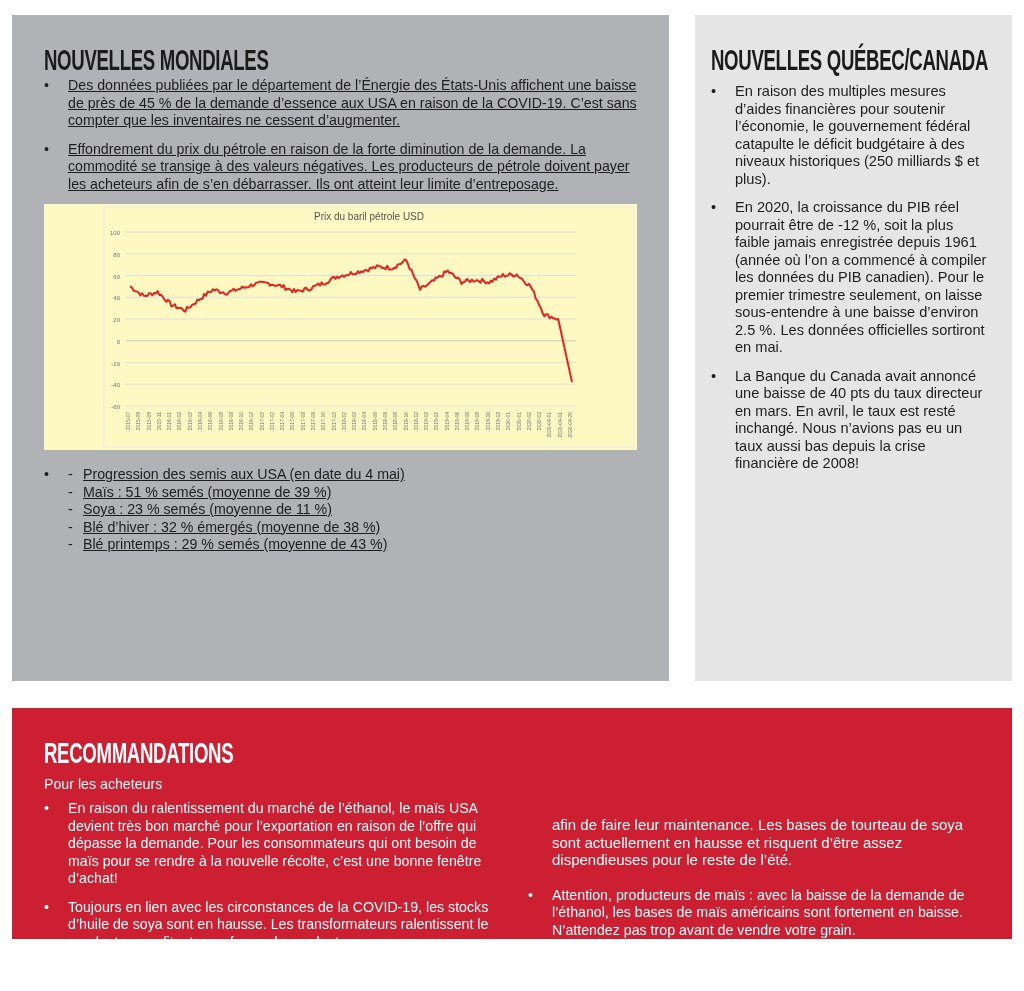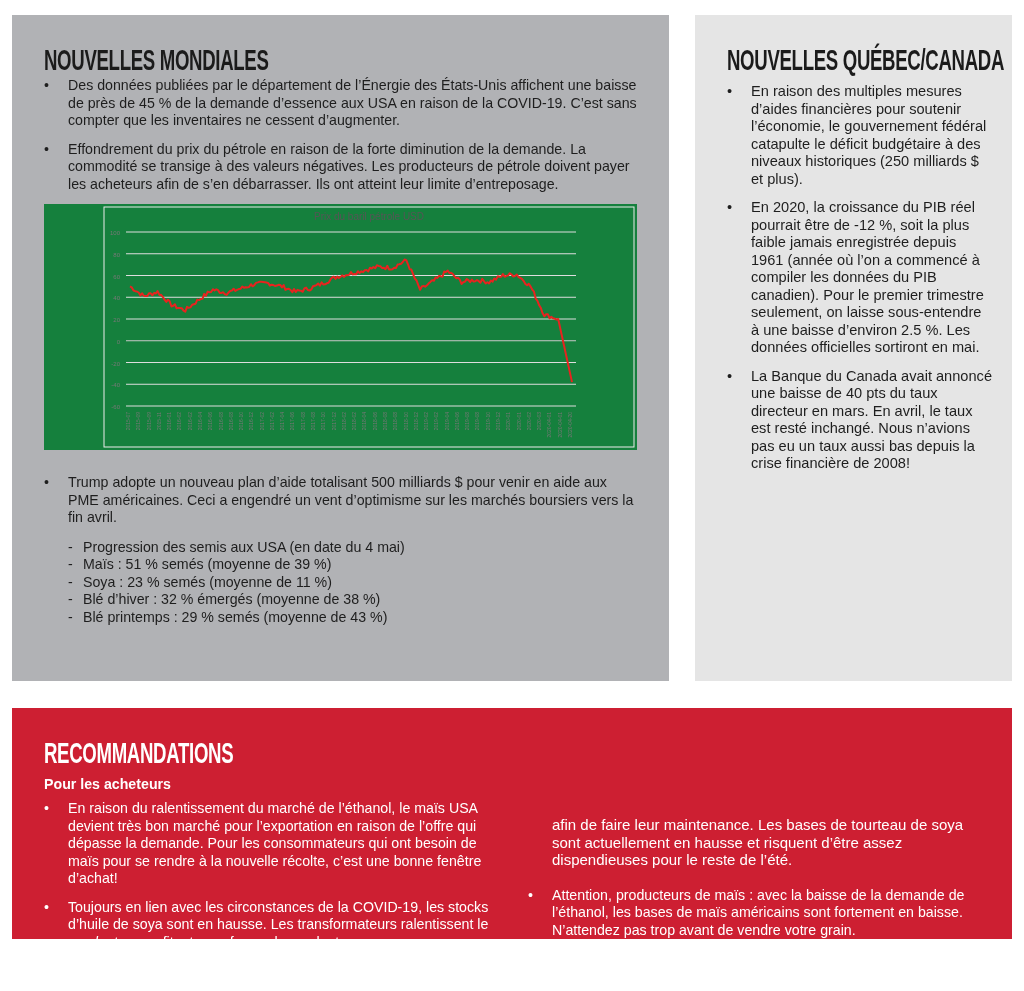--- a/index.html
+++ b/index.html
@@ -1,46 +1,46 @@
 <!DOCTYPE html>
 <html><head>
 <meta charset="utf-8">
 <style>
   html, body { margin: 0; padding: 0; background: #ffffff; }
   body { width: 1024px; height: 991px; position: relative; overflow: hidden;
          font-family: "Liberation Sans", "DejaVu Sans", sans-serif; color: #1e1e1e; }
 
   .panel { position: absolute; box-sizing: border-box; }
-  .panel-world { left: 12px; top: 15px; width: 657px; height: 666px; background: #b1b2b5; padding: 28px 32px 0 32px; }
-  .panel-qc { left: 695px; top: 15px; width: 317px; height: 666px; background: #e5e5e5; padding: 28px 20px 0 32px; }
+  .panel-world { left: 12px; top: 15px; width: 657px; height: 666px; background: #b1b2b5; padding: 28px 32px 0 32px; text-decoration: underline; }
+  .panel-qc { left: 695px; top: 15px; width: 317px; height: 666px; background: #e5e5e5; padding: 28px 20px 0 16px; }
   .panel-reco { left: 12px; top: 708px; width: 1000px; height: 231px; background: #cd1f32; padding: 28px 32px 0 32px; color: #ffffff; }
 
   .heading { margin: 0; font-weight: bold; font-size: 30px; line-height: 34px; letter-spacing: -0.5px;
              text-transform: uppercase; display: inline-block; transform-origin: left center;
              transform: scaleX(0.62); white-space: nowrap; color: #1b1b1b;
              font-family: "Liberation Sans", sans-serif; }
   .panel-reco .heading { color: #ffffff; }
 
   ul.bullets { list-style: none; margin: 0; padding: 0; }
   ul.bullets > li { position: relative; padding-left: 24px; font-size: 14.2px; line-height: 17.5px; margin-bottom: 11px; }
   ul.bullets > li > .dot { position: absolute; left: 0; top: 0; }
   .panel-qc ul.bullets > li { font-size: 14.6px; line-height: 17.5px; }
 
   .world-list { margin-top: 4px; }
-  .chart-wrap { position: relative; width: 593px; height: 246px; background: #15803d; margin: 6px 0 24px 0; left: 0px; }
+  .chart-wrap { position: relative; width: 593px; height: 246px; background: #fef9c3; margin: 6px 0 16px 0; left: 0px; }
   .chart-wrap svg { position: absolute; left: 0; top: 0; }
 
   ul.dashes { list-style: none; margin: 12px 0 0 0; padding: 0; }
   ul.dashes > li { position: relative; padding-left: 15px; font-size: 14.2px; line-height: 17.5px; }
   ul.dashes > li > .dash { position: absolute; left: 0; top: 0; }
 
   .reco-cols { display: flex; gap: 34px; margin-top: 6px; }
   .reco-col { width: 450px; }
   .reco-col ul.bullets > li { font-size: 14.2px; line-height: 17.5px; color: #ffffff; }
-  .sub { font-weight: bold; font-size: 14.2px; margin: 0 0 8px 0; }
+  .sub { font-weight: normal; font-size: 14.2px; margin: 0 0 8px 0; }
   .cont { font-size: 15px; line-height: 17.5px; padding-left: 24px; margin: 0 0 18px 0; }
   .reco-col.right { padding-top: 40px; margin-left: 0px; }
 </style>
 </head>
 <body>
 
 <div class="panel panel-world">
   <h2 class="heading">Nouvelles mondiales</h2>
   <ul class="bullets world-list">
     <li><span class="dot">•</span><span>Des données publiées par le département de l’Énergie des États-Unis affichent une baisse de près de 45 % de la demande d’essence aux USA en raison de la COVID-19. C’est sans compter que les inventaires ne cessent d’augmenter.</span></li>
@@ -117,21 +117,21 @@
           <text x="497.16279069767444" y="208" font-size="5" fill="#777" font-family="Liberation Sans, sans-serif" transform="rotate(-90 497.16279069767444 208)" text-anchor="end">2020-03</text>
           <text x="507.4418604651163" y="208" font-size="5" fill="#777" font-family="Liberation Sans, sans-serif" transform="rotate(-90 507.4418604651163 208)" text-anchor="end">2020-04-01</text>
           <text x="517.7209302325582" y="208" font-size="5" fill="#777" font-family="Liberation Sans, sans-serif" transform="rotate(-90 517.7209302325582 208)" text-anchor="end">2020-04-01</text>
           <text x="528" y="208" font-size="5" fill="#777" font-family="Liberation Sans, sans-serif" transform="rotate(-90 528 208)" text-anchor="end">2020-04-20</text>
         </g>
       <polyline id="line" fill="none" stroke="#e8231f" stroke-width="2" stroke-linejoin="round" points="86.0,82.4 87.7,83.3 89.5,86.5 91.2,87.2 92.9,87.5 94.6,88.5 96.4,91.5 98.1,89.3 99.8,91.8 101.5,92.0 103.3,92.0 105.0,89.3 106.7,89.3 108.4,91.3 110.2,88.9 111.9,89.5 113.6,87.1 115.4,90.9 117.1,90.8 118.8,92.8 120.5,95.7 122.3,97.9 124.0,95.7 125.7,97.2 127.4,102.5 129.2,101.8 130.9,100.2 132.6,104.3 134.3,103.9 136.1,104.0 137.8,104.2 139.5,106.6 141.3,107.7 143.0,102.8 144.7,103.8 146.4,103.4 148.2,100.7 149.9,100.2 151.6,99.7 153.3,95.6 155.1,96.1 156.8,94.9 158.5,94.8 160.2,89.9 162.0,91.7 163.7,87.6 165.4,88.2 167.1,88.0 168.9,85.2 170.6,86.5 172.3,85.3 174.1,86.2 175.8,88.9 177.5,88.9 179.2,88.3 181.0,90.3 182.7,90.9 184.4,88.7 186.1,87.0 187.9,86.6 189.6,84.7 191.3,86.9 193.0,85.9 194.8,85.1 196.5,84.8 198.2,82.5 200.0,83.7 201.7,83.2 203.4,83.4 205.1,83.0 206.9,80.2 208.6,82.3 210.3,81.2 212.0,78.9 213.8,78.4 215.5,77.8 217.2,77.8 218.9,78.0 220.7,78.3 222.4,78.6 224.1,78.9 225.9,81.6 227.6,80.7 229.3,81.0 231.0,82.0 232.8,81.6 234.5,80.8 236.2,80.9 237.9,83.4 239.7,81.1 241.4,85.9 243.1,85.0 244.8,84.7 246.6,86.0 248.3,88.2 250.0,85.0 251.8,88.0 253.5,85.8 255.2,86.6 256.9,86.7 258.7,87.8 260.4,84.5 262.1,83.6 263.8,86.0 265.6,86.6 267.3,85.4 269.0,82.3 270.7,81.7 272.5,81.1 274.2,79.5 275.9,81.6 277.6,78.4 279.4,80.6 281.1,80.3 282.8,79.3 284.6,78.7 286.3,75.7 288.0,73.6 289.7,72.7 291.5,74.9 293.2,72.6 294.9,74.1 296.6,72.7 298.4,71.4 300.1,72.9 301.8,71.2 303.5,71.3 305.3,70.6 307.0,68.1 308.7,70.5 310.5,70.0 312.2,70.3 313.9,67.2 315.6,69.1 317.4,67.3 319.1,68.2 320.8,66.2 322.5,66.0 324.3,67.4 326.0,63.7 327.7,64.6 329.4,63.0 331.2,64.3 332.9,61.3 334.6,61.9 336.4,62.3 338.1,64.1 339.8,63.8 341.5,65.2 343.3,61.8 345.0,65.4 346.7,65.6 348.4,65.3 350.2,63.8 351.9,64.0 353.6,60.6 355.3,60.3 357.1,59.7 358.8,58.0 360.5,55.5 362.3,56.2 364.0,60.3 365.7,65.3 367.4,65.6 369.2,70.3 370.9,74.6 372.6,76.5 374.3,81.2 376.1,85.8 377.8,82.5 379.5,81.8 381.2,82.7 383.0,81.3 384.7,79.3 386.4,77.9 388.1,76.2 389.9,76.7 391.6,73.6 393.3,73.9 395.1,71.8 396.8,72.3 398.5,72.7 400.2,67.5 402.0,68.1 403.7,66.5 405.4,69.0 407.1,68.8 408.9,70.0 410.6,72.6 412.3,74.2 414.0,73.6 415.8,75.7 417.5,80.0 419.2,78.3 421.0,77.6 422.7,75.1 424.4,76.2 426.1,78.2 427.9,75.6 429.6,77.6 431.3,77.2 433.0,76.0 434.8,77.2 436.5,78.7 438.2,74.9 439.9,77.1 441.7,79.5 443.4,78.2 445.1,79.4 446.9,76.5 448.6,77.6 450.3,74.5 452.0,75.6 453.8,72.2 455.5,72.7 457.2,72.8 458.9,70.1 460.7,72.8 462.4,71.9 464.1,71.5 465.8,69.2 467.6,70.5 469.3,72.5 471.0,72.0 472.8,70.5 474.5,73.0 476.2,73.8 477.9,74.9 479.7,77.1 481.4,79.9 483.1,81.3 484.8,79.8 486.6,82.6 488.3,85.7 490.0,87.7 491.7,94.7 493.5,96.9 495.2,101.3 496.9,104.1 498.6,109.2 500.4,112.3 502.1,110.2 503.8,110.2 505.6,114.3 507.3,112.7 509.0,114.3 510.7,114.6 512.5,115.6 514.2,115.0 528.0,178.1"></polyline>
     </svg>
   </div>
 
   <ul class="bullets">
-    <li><span class="dot">•</span><span>Trump adopte un nouveau plan d’aide totalisant 500 milliards $ pour venir en aide aux PME américaines. Ceci a engendré un vent d’optimisme sur les marchés boursiers vers la fin avril.</span>
+    <li><span class="dot">•</span>
       <ul class="dashes">
         <li><span class="dash">-</span><span>Progression des semis aux USA (en date du 4 mai)</span></li>
         <li><span class="dash">-</span><span>Maïs : 51 % semés (moyenne de 39 %)</span></li>
         <li><span class="dash">-</span><span>Soya : 23 % semés (moyenne de 11 %)</span></li>
         <li><span class="dash">-</span><span>Blé d’hiver : 32 % émergés (moyenne de 38 %)</span></li>
         <li><span class="dash">-</span><span>Blé printemps : 29 % semés (moyenne de 43 %)</span></li>
       </ul>
     </li>
   </ul>
 </div>

